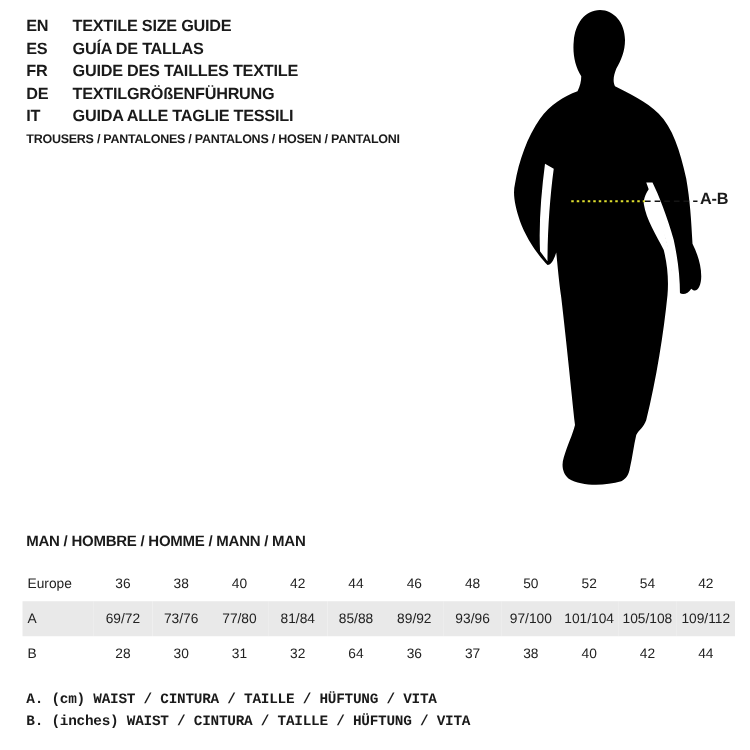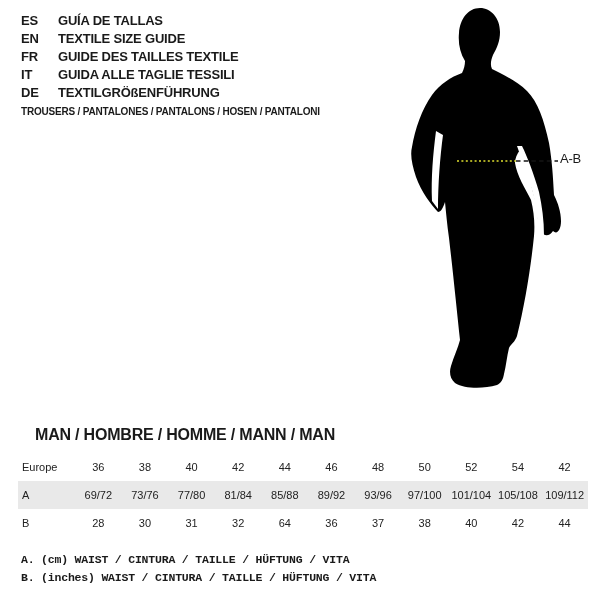--- a/index.html
+++ b/index.html
@@ -10,25 +10,25 @@
   .lang-block { position:absolute; top:12px; left:21px; }
   .lang-row { height:18px; line-height:18px; font-size:13px; font-weight:bold; letter-spacing:-0.2px; white-space:nowrap; }
   .lang-code { display:inline-block; width:37px; }
   .garment-title {
     position:absolute; top:106px; left:21px;
     font-size:10px; font-weight:bold; letter-spacing:-0.2px; white-space:nowrap;
   }
   .figure { position:absolute; left:405px; top:4px; }
   .ab-label {
     position:absolute; left:560px; top:151px;
-    font-size:13px; font-weight:400; letter-spacing:-0.2px;
+    font-size:13px; font-weight:700; letter-spacing:-0.2px;
   }
   .section-title {
-    position:absolute; top:426px; left:35px;
-    font-size:16px; font-weight:bold; letter-spacing:-0.2px; white-space:nowrap;
+    position:absolute; top:426px; left:21px;
+    font-size:12px; font-weight:bold; letter-spacing:-0.2px; white-space:nowrap;
   }
   .size-table { position:absolute; top:453px; left:18px; width:570px; }
   .tbl-header {
     height:15px; line-height:15px; background:#cbcbcb;
     font-size:11px; padding-left:4px; color:#2d2d2d; letter-spacing:-0.1px;
   }
   table.size-grid { border-collapse:collapse; width:570px; table-layout:fixed; font-size:11px; }
   table.size-grid col.c0 { width:57px; }
   table.size-grid td { height:28px; line-height:16px; padding:0; text-align:center; color:#222222; white-space:nowrap; }
   table.size-grid td.row-label { text-align:left; padding-left:4px; }
@@ -38,33 +38,33 @@
     font-size:11.5px; font-weight:bold; line-height:18px; letter-spacing:-0.2px; white-space:nowrap;font-family:Liberation Mono, monospace;
   }
 </style>
 </head>
 <body>
 
 <div class="page">
 
   <div class="lang-block">
     <div class="lang-row">
-      <span class="lang-code">ES</span><span class="lang-label">GUÍA DE TALLAS</span>
+      <span class="lang-code">EN</span><span class="lang-label">TEXTILE SIZE GUIDE</span>
     </div>
     <div class="lang-row">
-      <span class="lang-code">EN</span><span class="lang-label">TEXTILE SIZE GUIDE</span>
+      <span class="lang-code">ES</span><span class="lang-label">GUÍA DE TALLAS</span>
     </div>
     <div class="lang-row">
       <span class="lang-code">FR</span><span class="lang-label">GUIDE DES TAILLES TEXTILE</span>
     </div>
     <div class="lang-row">
-      <span class="lang-code">IT</span><span class="lang-label">GUIDA ALLE TAGLIE TESSILI</span>
+      <span class="lang-code">DE</span><span class="lang-label">TEXTILGRÖßENFÜHRUNG</span>
     </div>
     <div class="lang-row">
-      <span class="lang-code">DE</span><span class="lang-label">TEXTILGRÖßENFÜHRUNG</span>
+      <span class="lang-code">IT</span><span class="lang-label">GUIDA ALLE TAGLIE TESSILI</span>
     </div>
   </div>
 
   <div class="garment-title">TROUSERS / PANTALONES / PANTALONS / HOSEN / PANTALONI</div>
 
   <svg class="figure" width="165" height="392" viewBox="0 0 165 392" xmlns="http://www.w3.org/2000/svg">
     <path fill="#000000" d="
       M 75 4
       C 86 4 95 14 95 28
       C 95 37 92 44 88 51

